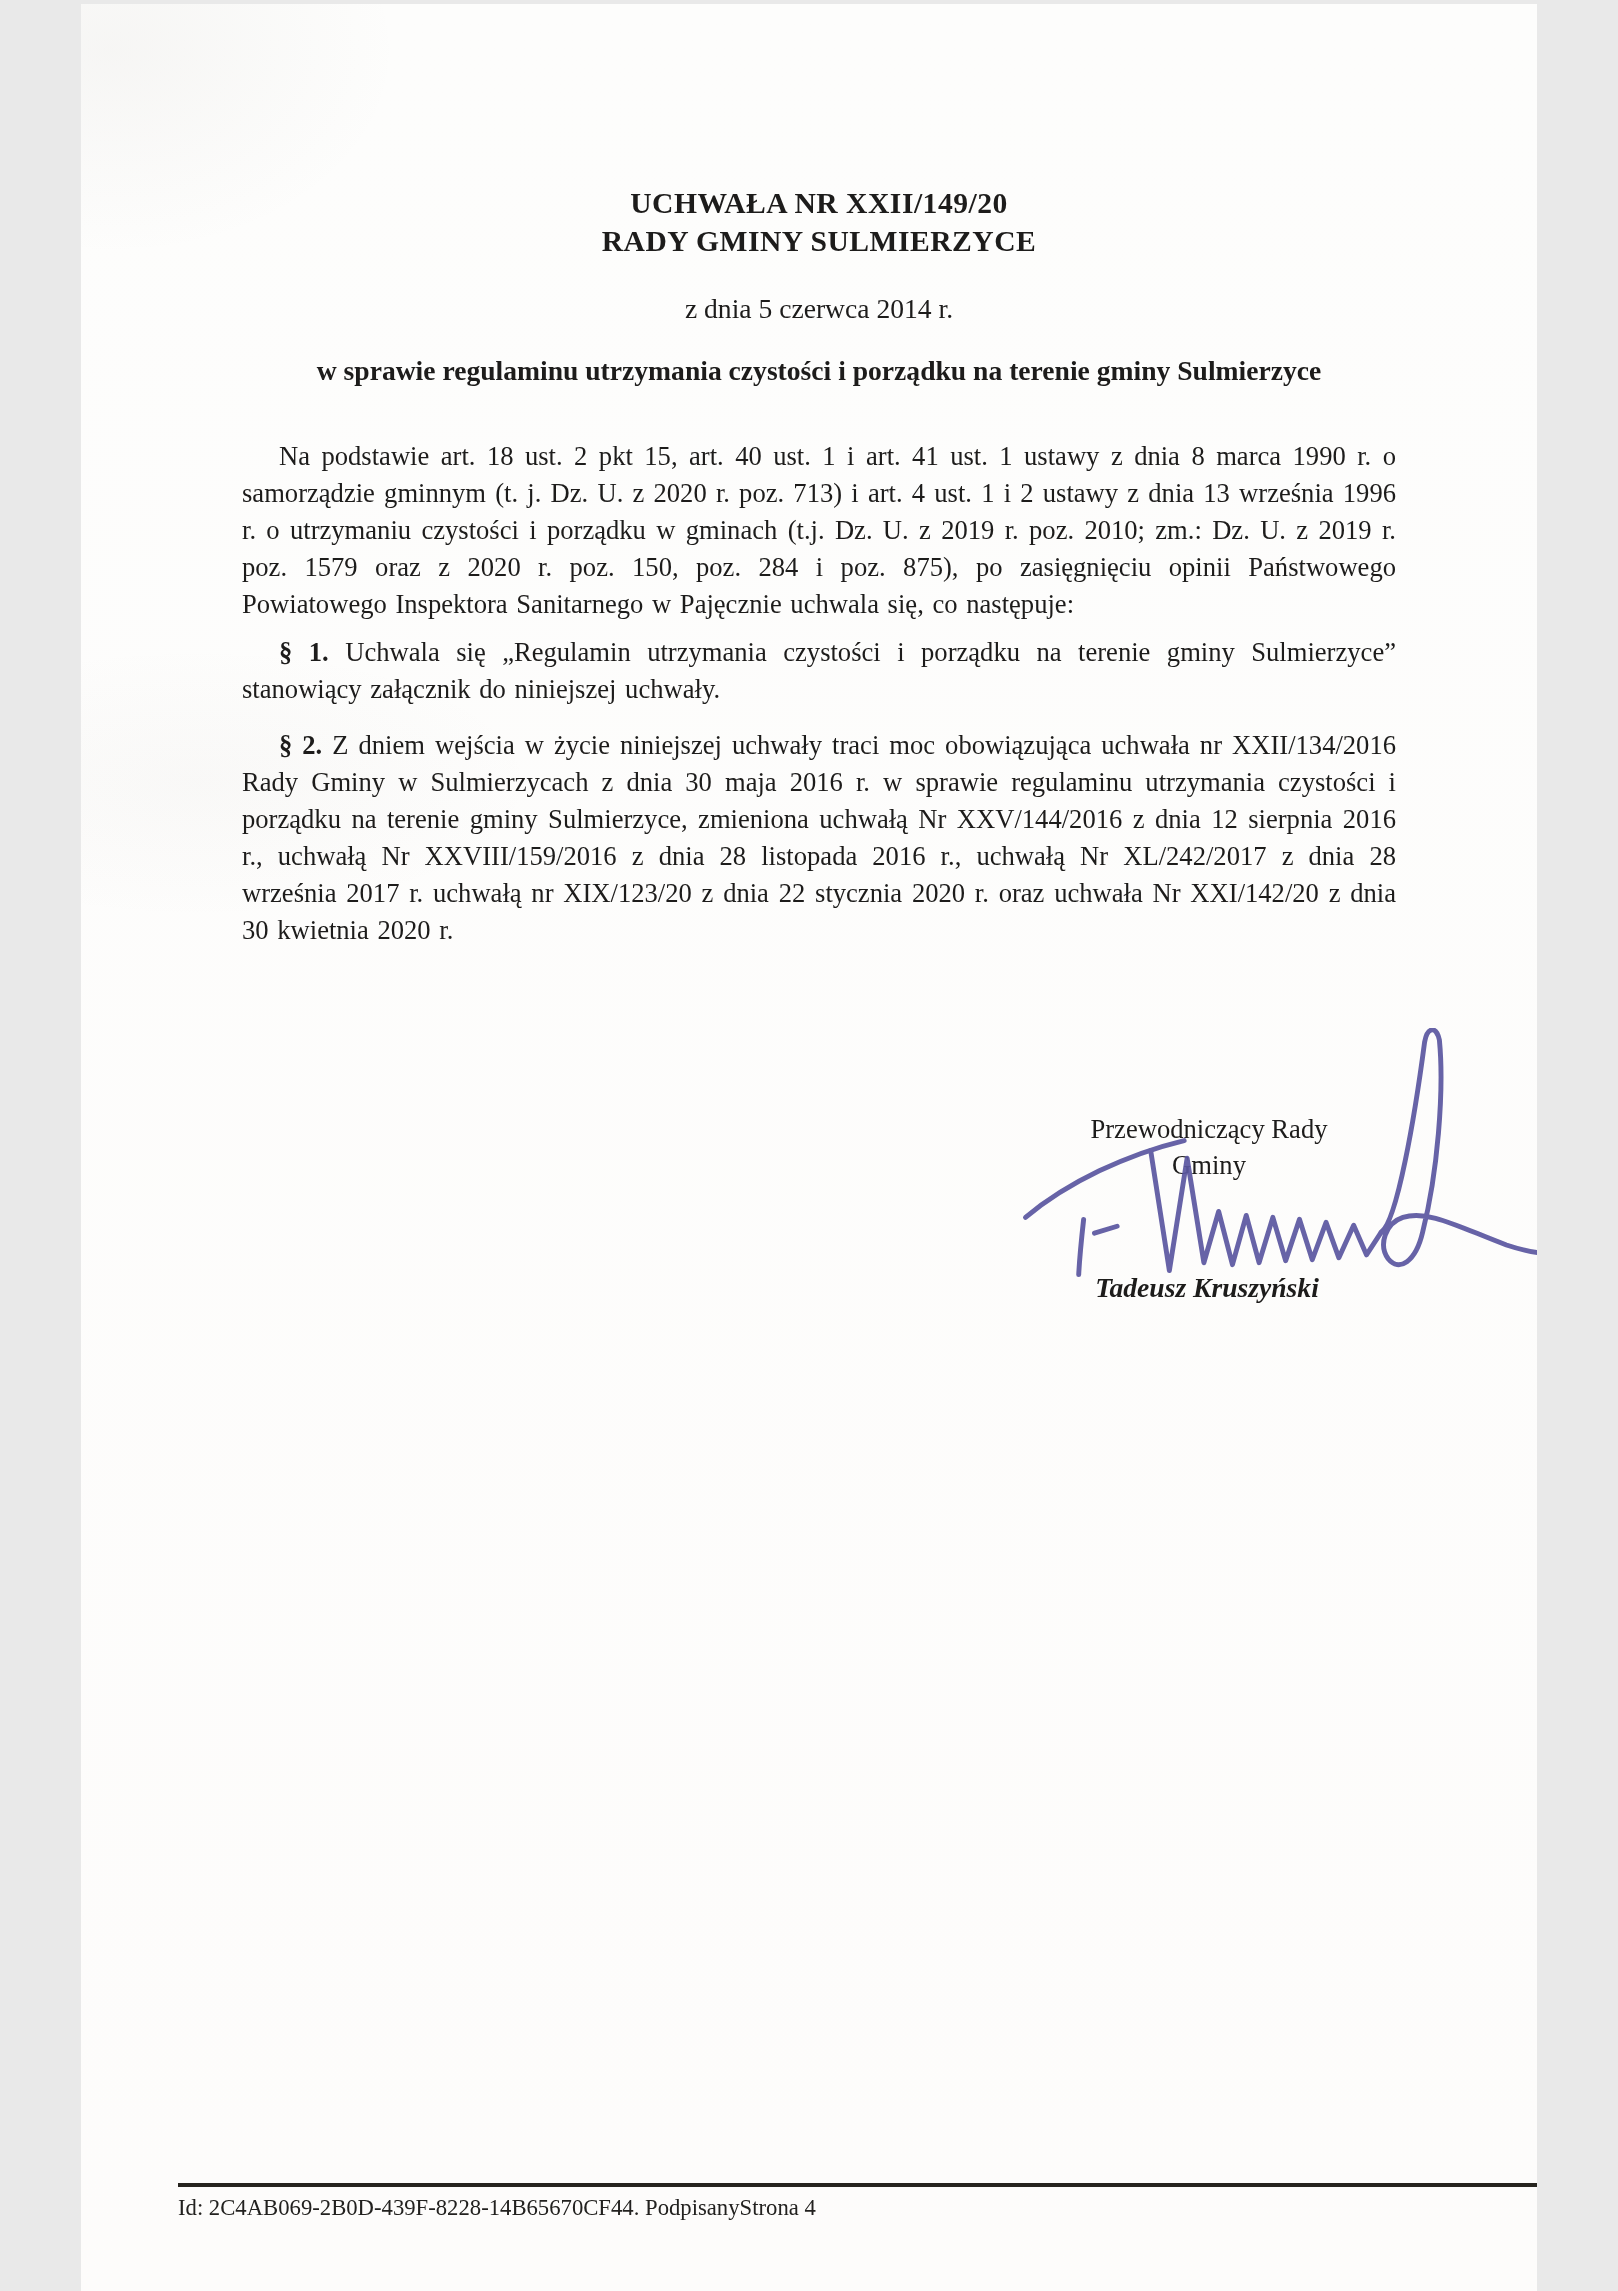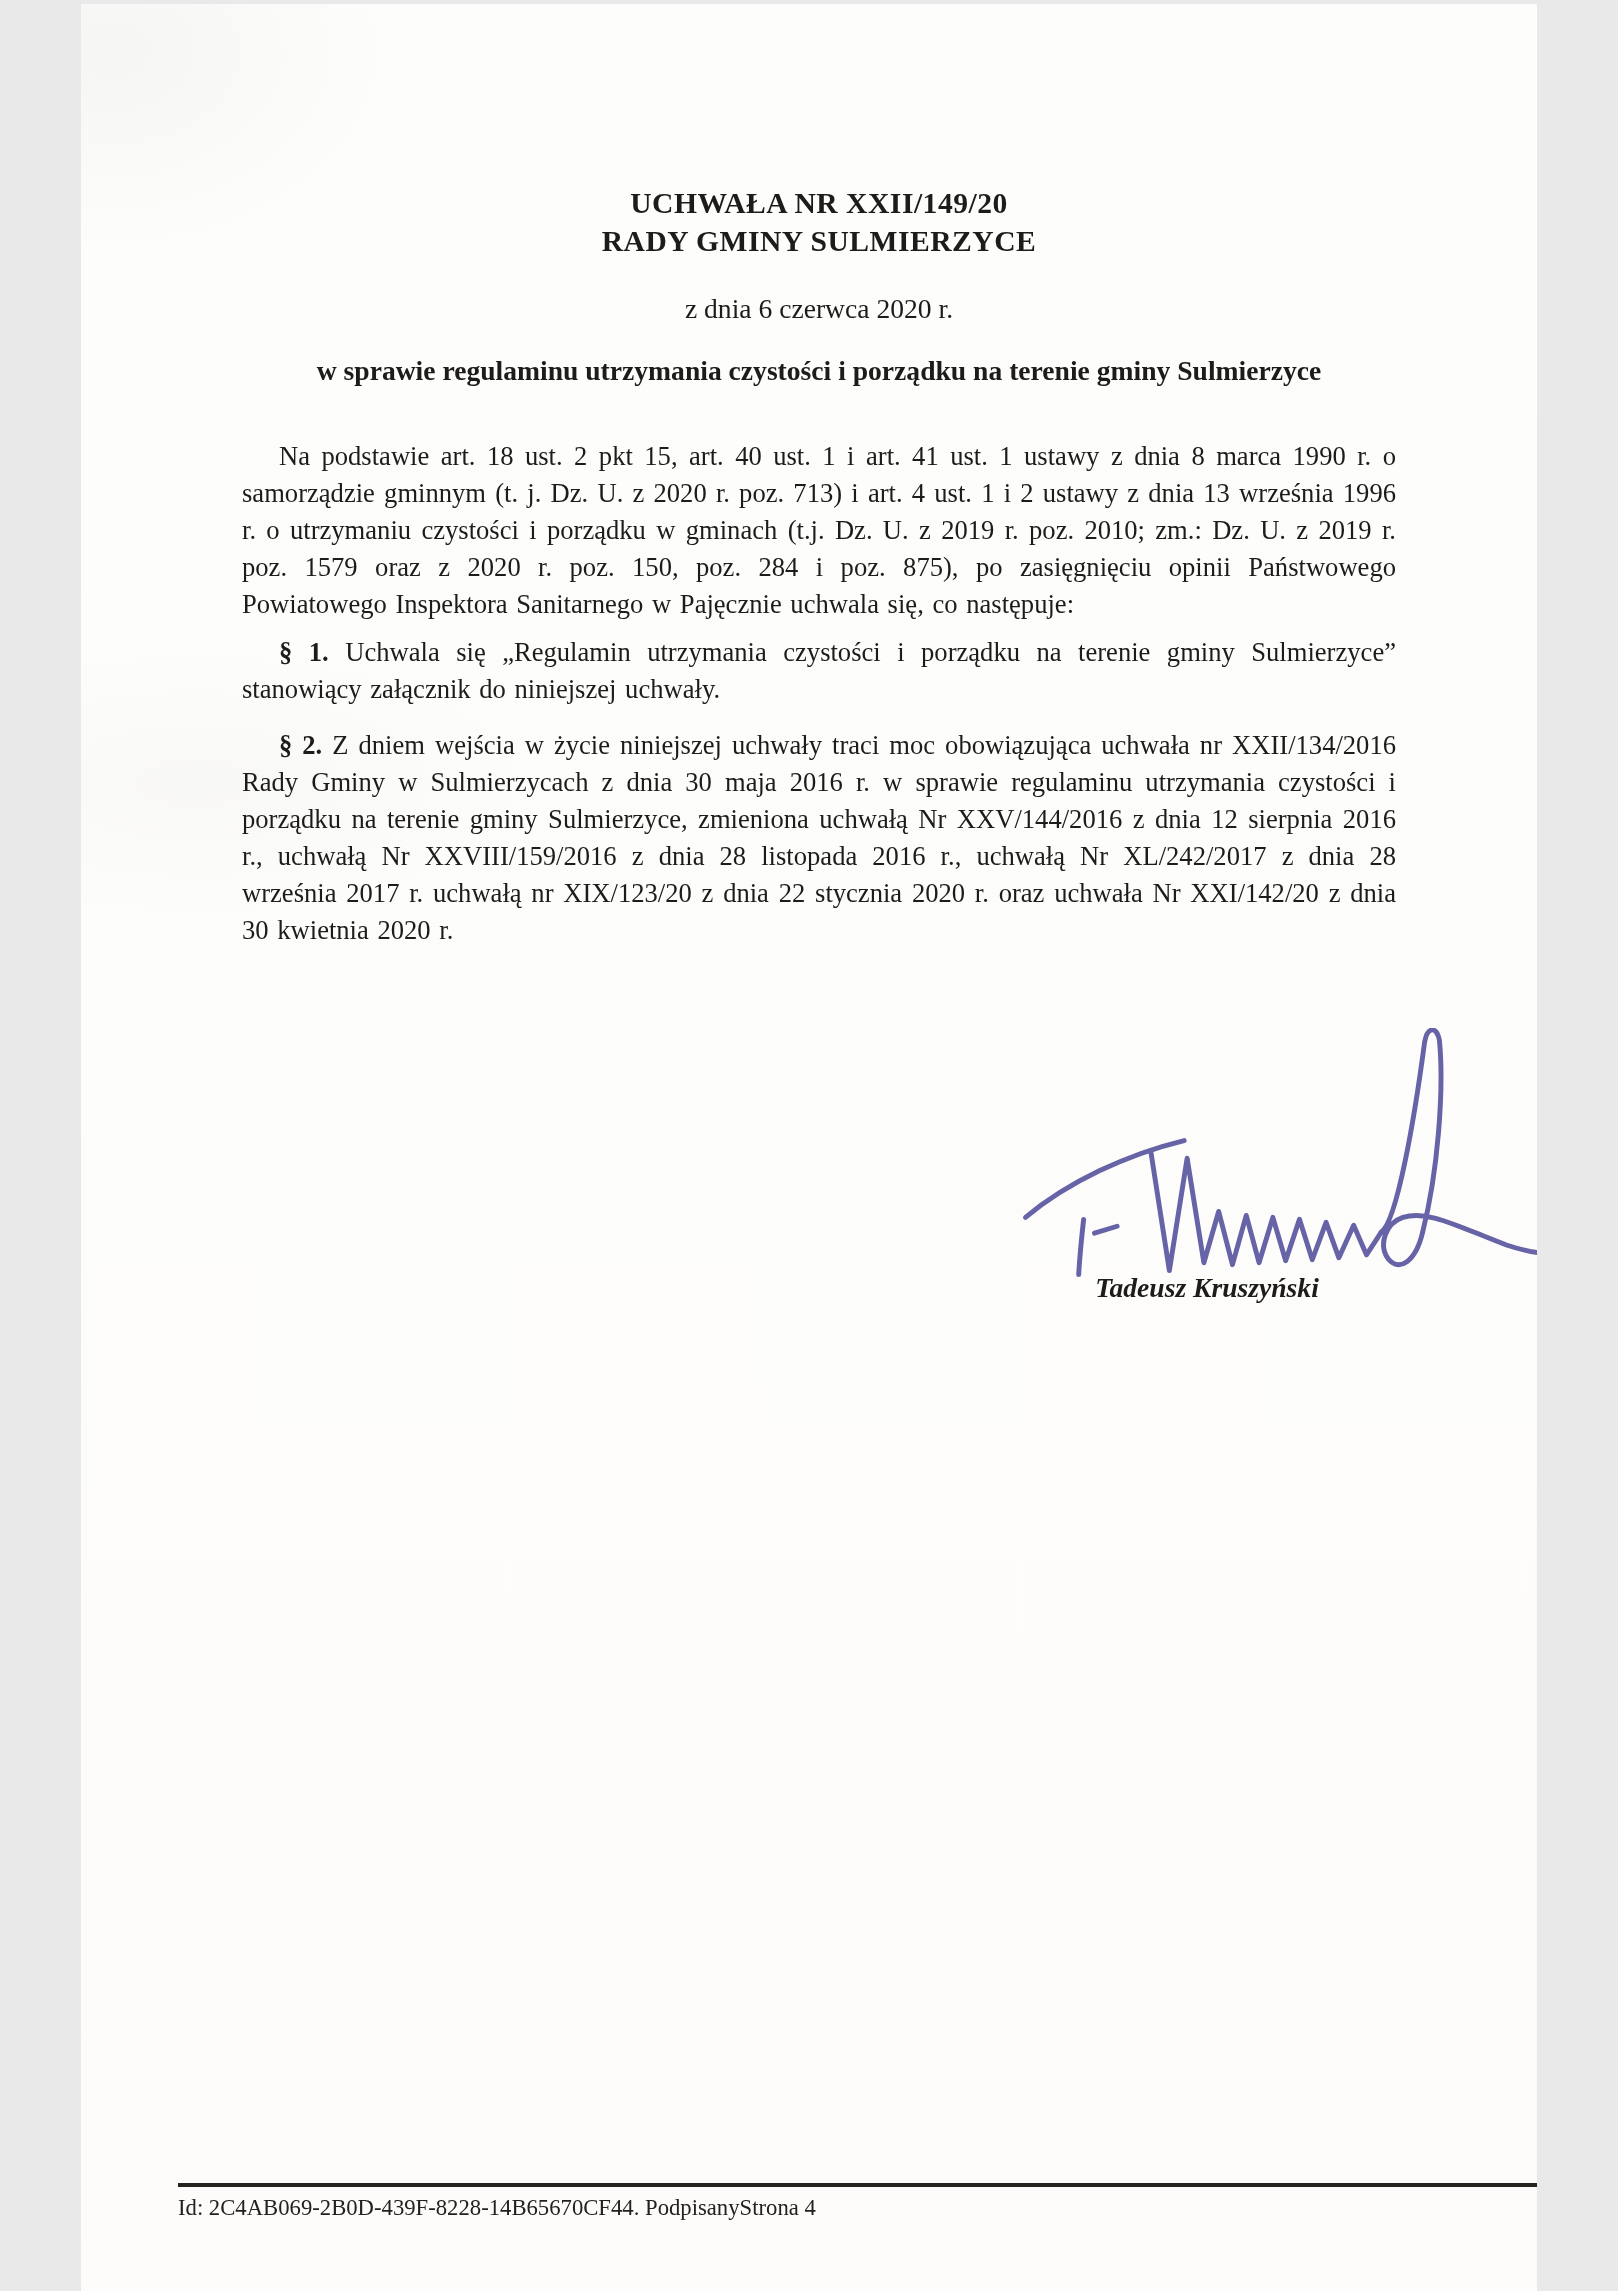--- a/index.html
+++ b/index.html
@@ -114,32 +114,36 @@
 <body>
 
 <div class="page">
   <div class="doc">
 
     <div class="heading">
       <div>UCHWAŁA NR XXII/149/20</div>
       <div>RADY GMINY SULMIERZYCE</div>
     </div>
 
-    <div class="date-line">z dnia 6 czerwca 2020 r.</div>
+    <div class="date-line">z dnia 5 czerwca 2014 r.</div>
 
     <div class="subject-line">w sprawie regulaminu utrzymania czystości i porządku na terenie gminy Sulmierzyce</div>
 
     <p class="para preamble">Na podstawie art. 18 ust. 2 pkt 15, art. 40 ust. 1 i art. 41 ust. 1 ustawy z dnia 8 marca 1990 r. o samorządzie gminnym (t. j. Dz. U. z 2020 r. poz. 713) i art. 4 ust. 1 i 2 ustawy z dnia 13 września 1996 r. o utrzymaniu czystości i porządku w gminach (t.j. Dz. U. z 2019 r. poz. 2010; zm.: Dz. U. z 2019 r. poz. 1579 oraz z 2020 r. poz. 150, poz. 284 i poz. 875), po zasięgnięciu opinii Państwowego Powiatowego Inspektora Sanitarnego w Pajęcznie uchwala się, co następuje:</p>
 
     <p class="para art-1"><span class="par-label">§ 1.</span> <span>Uchwala się „Regulamin utrzymania czystości i porządku na terenie gminy Sulmierzyce” stanowiący załącznik do niniejszej uchwały.</span></p>
 
     <p class="para art-2"><span class="par-label">§ 2.</span> <span>Z dniem wejścia w życie niniejszej uchwały traci moc obowiązująca uchwała nr XXII/134/2016 Rady Gminy w Sulmierzycach z dnia 30 maja 2016 r. w sprawie regulaminu utrzymania czystości i porządku na terenie gminy Sulmierzyce, zmieniona uchwałą Nr XXV/144/2016 z dnia 12 sierpnia 2016 r., uchwałą Nr XXVIII/159/2016 z dnia 28 listopada 2016 r., uchwałą Nr XL/242/2017 z dnia 28 września 2017 r. uchwałą nr XIX/123/20 z dnia 22 stycznia 2020 r. oraz uchwała Nr XXI/142/20 z dnia 30 kwietnia 2020 r.</span></p>
 
 
     <div class="sig-area">
+      <div class="sig-role">
+        <div>Przewodniczący Rady</div>
+        <div>Gminy</div>
+      </div>
 
       <div class="sig-name">Tadeusz Kruszyński</div>
 
       <svg class="sig-svg" viewBox="0 0 620 300" fill="none" xmlns="http://www.w3.org/2000/svg">
         <g stroke="#5b57a0" stroke-width="5" stroke-linecap="round" stroke-linejoin="round" opacity="0.92">
 
           <path d="M 35 192 C 78 156, 138 128, 196 114"></path>
 
           <path d="M 94 194 C 92 212, 90 230, 89 250"></path>
           <path d="M 105 208 L 128 201"></path>

